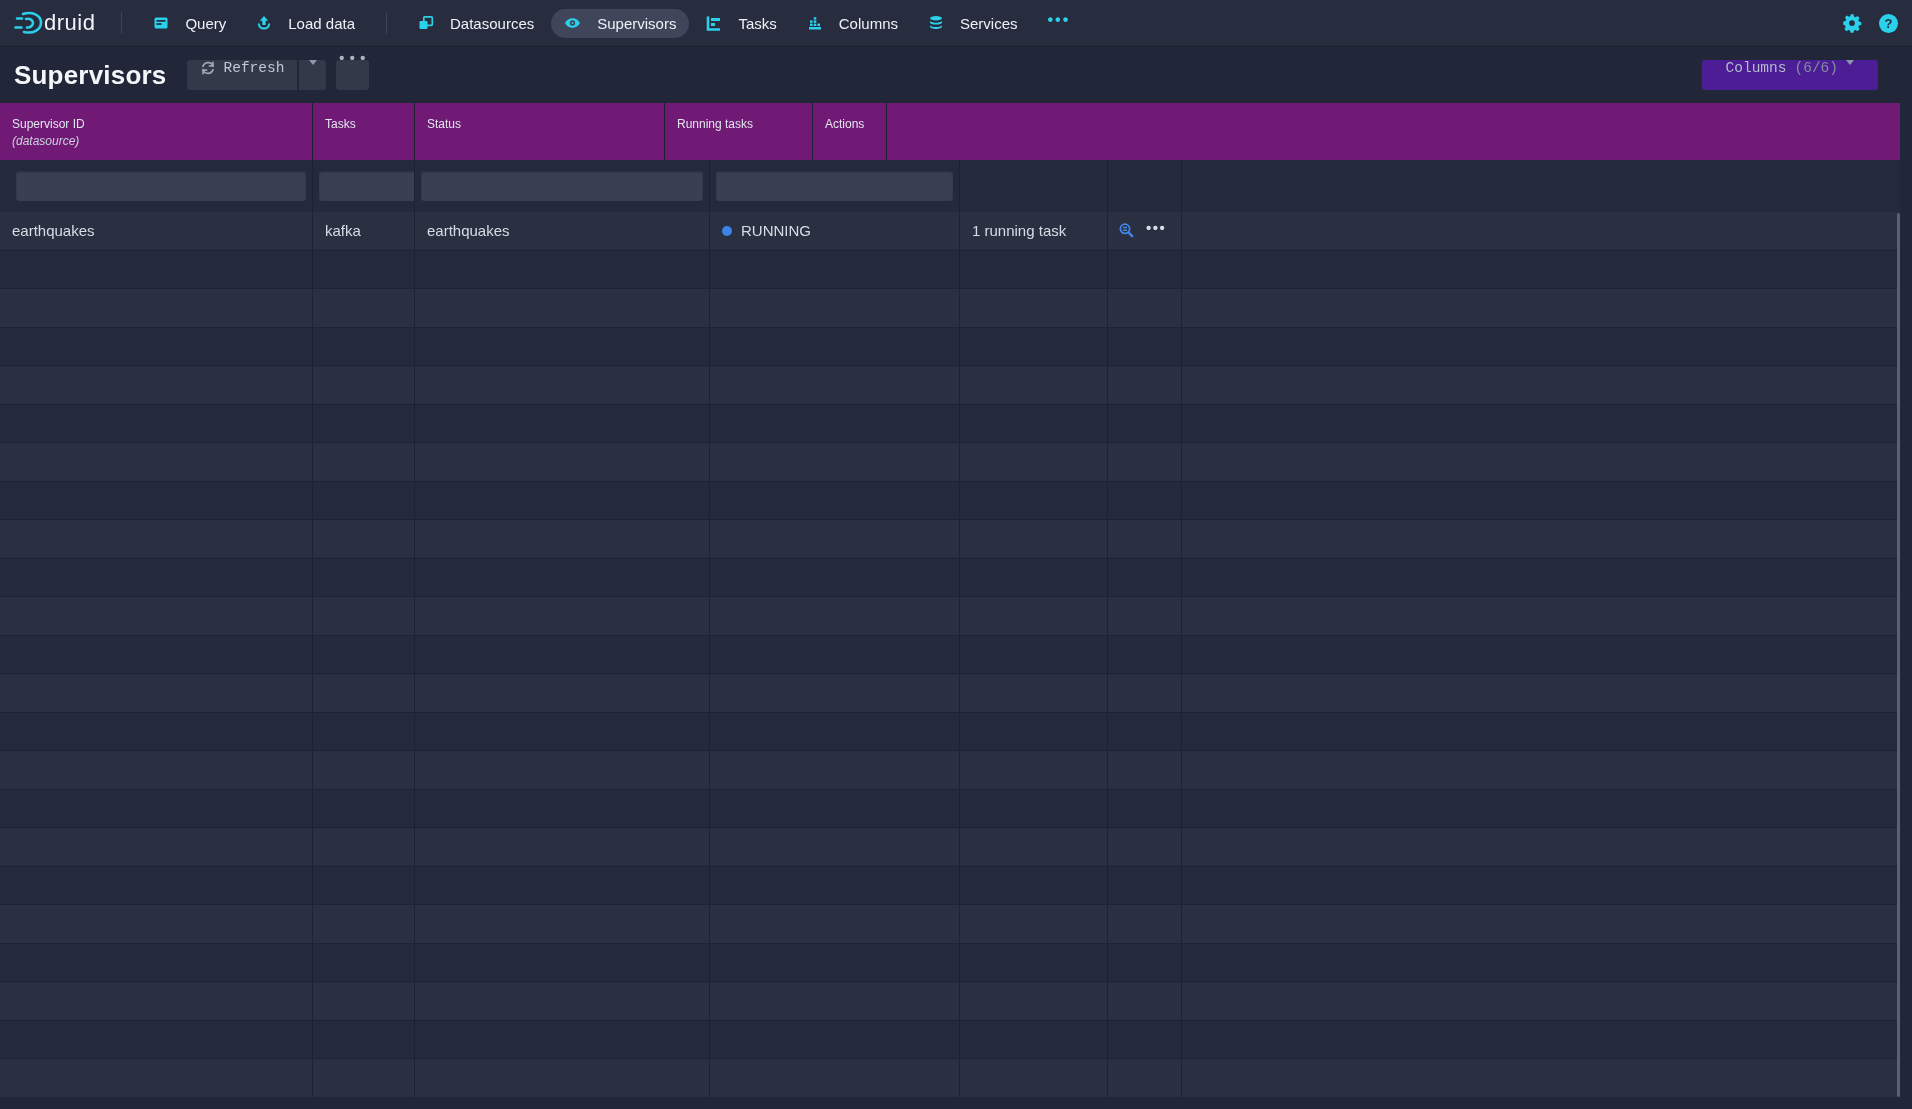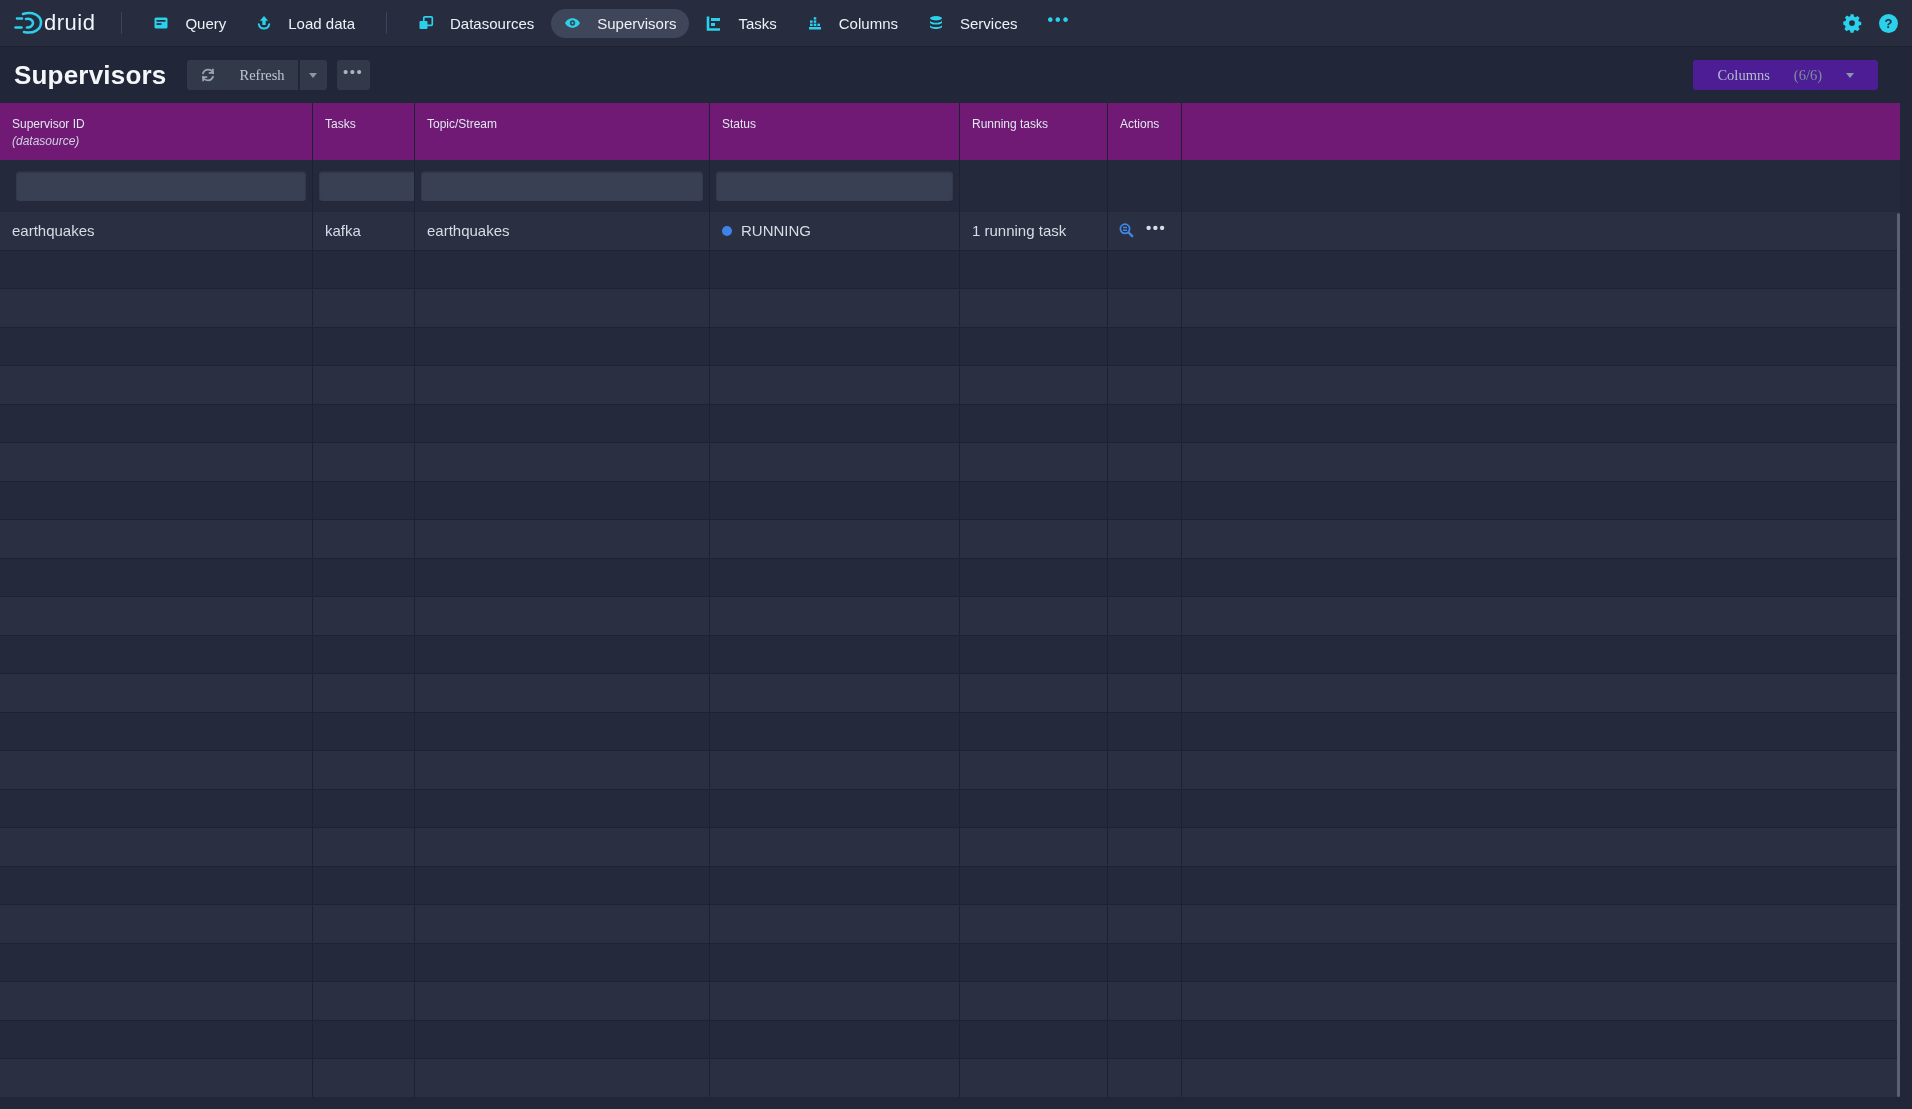--- a/index.html
+++ b/index.html
@@ -16,21 +16,21 @@
   .nav-item{display:flex;align-items:center;gap:16px;padding:6px 13px;margin:0 2px;border-radius:16px;font-size:15px;color:#eef1f7;cursor:pointer;white-space:nowrap}
   .nav-item.active{background:#3f4659}
   .nicon{display:flex;color:#2bd0ea}
   .nav-right{margin-left:auto;display:flex;align-items:center;gap:17px}
   .help-circle{width:19px;height:19px;border-radius:50%;background:#2bd0ea;color:#272c3e;font-weight:700;font-size:13px;display:flex;align-items:center;justify-content:center;cursor:pointer}
   .iconbtn{color:#2bd0ea;cursor:pointer;display:flex}
 
   
   .view-header{height:56px;display:flex;align-items:center;padding:0 14px}
   h1{font-size:26px;font-weight:700;color:#f4f6fa;margin-right:20px;letter-spacing:.2px}
-  .btn{background:#323949;border:none;color:#bfc7d4;height:30px;border-radius:3px;font-size:14.5px;display:inline-flex;align-items:center;gap:24px;cursor:pointer;font-family:Liberation Serif, serif}
+  .btn{background:#323949;border:none;color:#bfc7d4;height:30px;border-radius:3px;font-size:14.5px;display:inline-flex;gap:8px;cursor:pointer;font-family:Liberation Mono, monospace}
   .btn .bicon{color:#9aa3b6;display:flex}
   .btn-refresh{padding:0 13px;border-radius:3px 0 0 3px}
   .btn-caret{width:27px;justify-content:center;border-radius:0 3px 3px 0;margin-left:2px}
   .btn-more{width:33px;justify-content:center;margin-left:10px;letter-spacing:1px}
   .caret{width:0;height:0;border-left:4.5px solid transparent;border-right:4.5px solid transparent;border-top:5.5px solid #8d97ab}
   .spacer{flex:1}
   .btn-columns{background:#4c1d95;padding:0 24px;color:#b4bdcc;margin-right:20px}
   .btn-columns .count{color:#828da1}
   .dots{color:#aab2c4;font-size:15px;letter-spacing:1.5px;line-height:0;padding-bottom:7px;font-weight:700}
 
@@ -202,23 +202,20 @@
 <div class="table">
 
   <div class="trow thead">
     <div class="c c0">
       <div>Supervisor ID</div>
       <div class="sub">(datasource)</div>
     </div>
     <div class="c c1">
         <div>Tasks</div>
       </div>
-    <div class="c c2">
-        <div>Topic/Stream</div>
-      </div>
     <div class="c c3">
         <div>Status</div>
       </div>
     <div class="c c4">
         <div>Running tasks</div>
       </div>
     <div class="c c5">
         <div>Actions</div>
       </div>
     <div class="c c6"></div>

